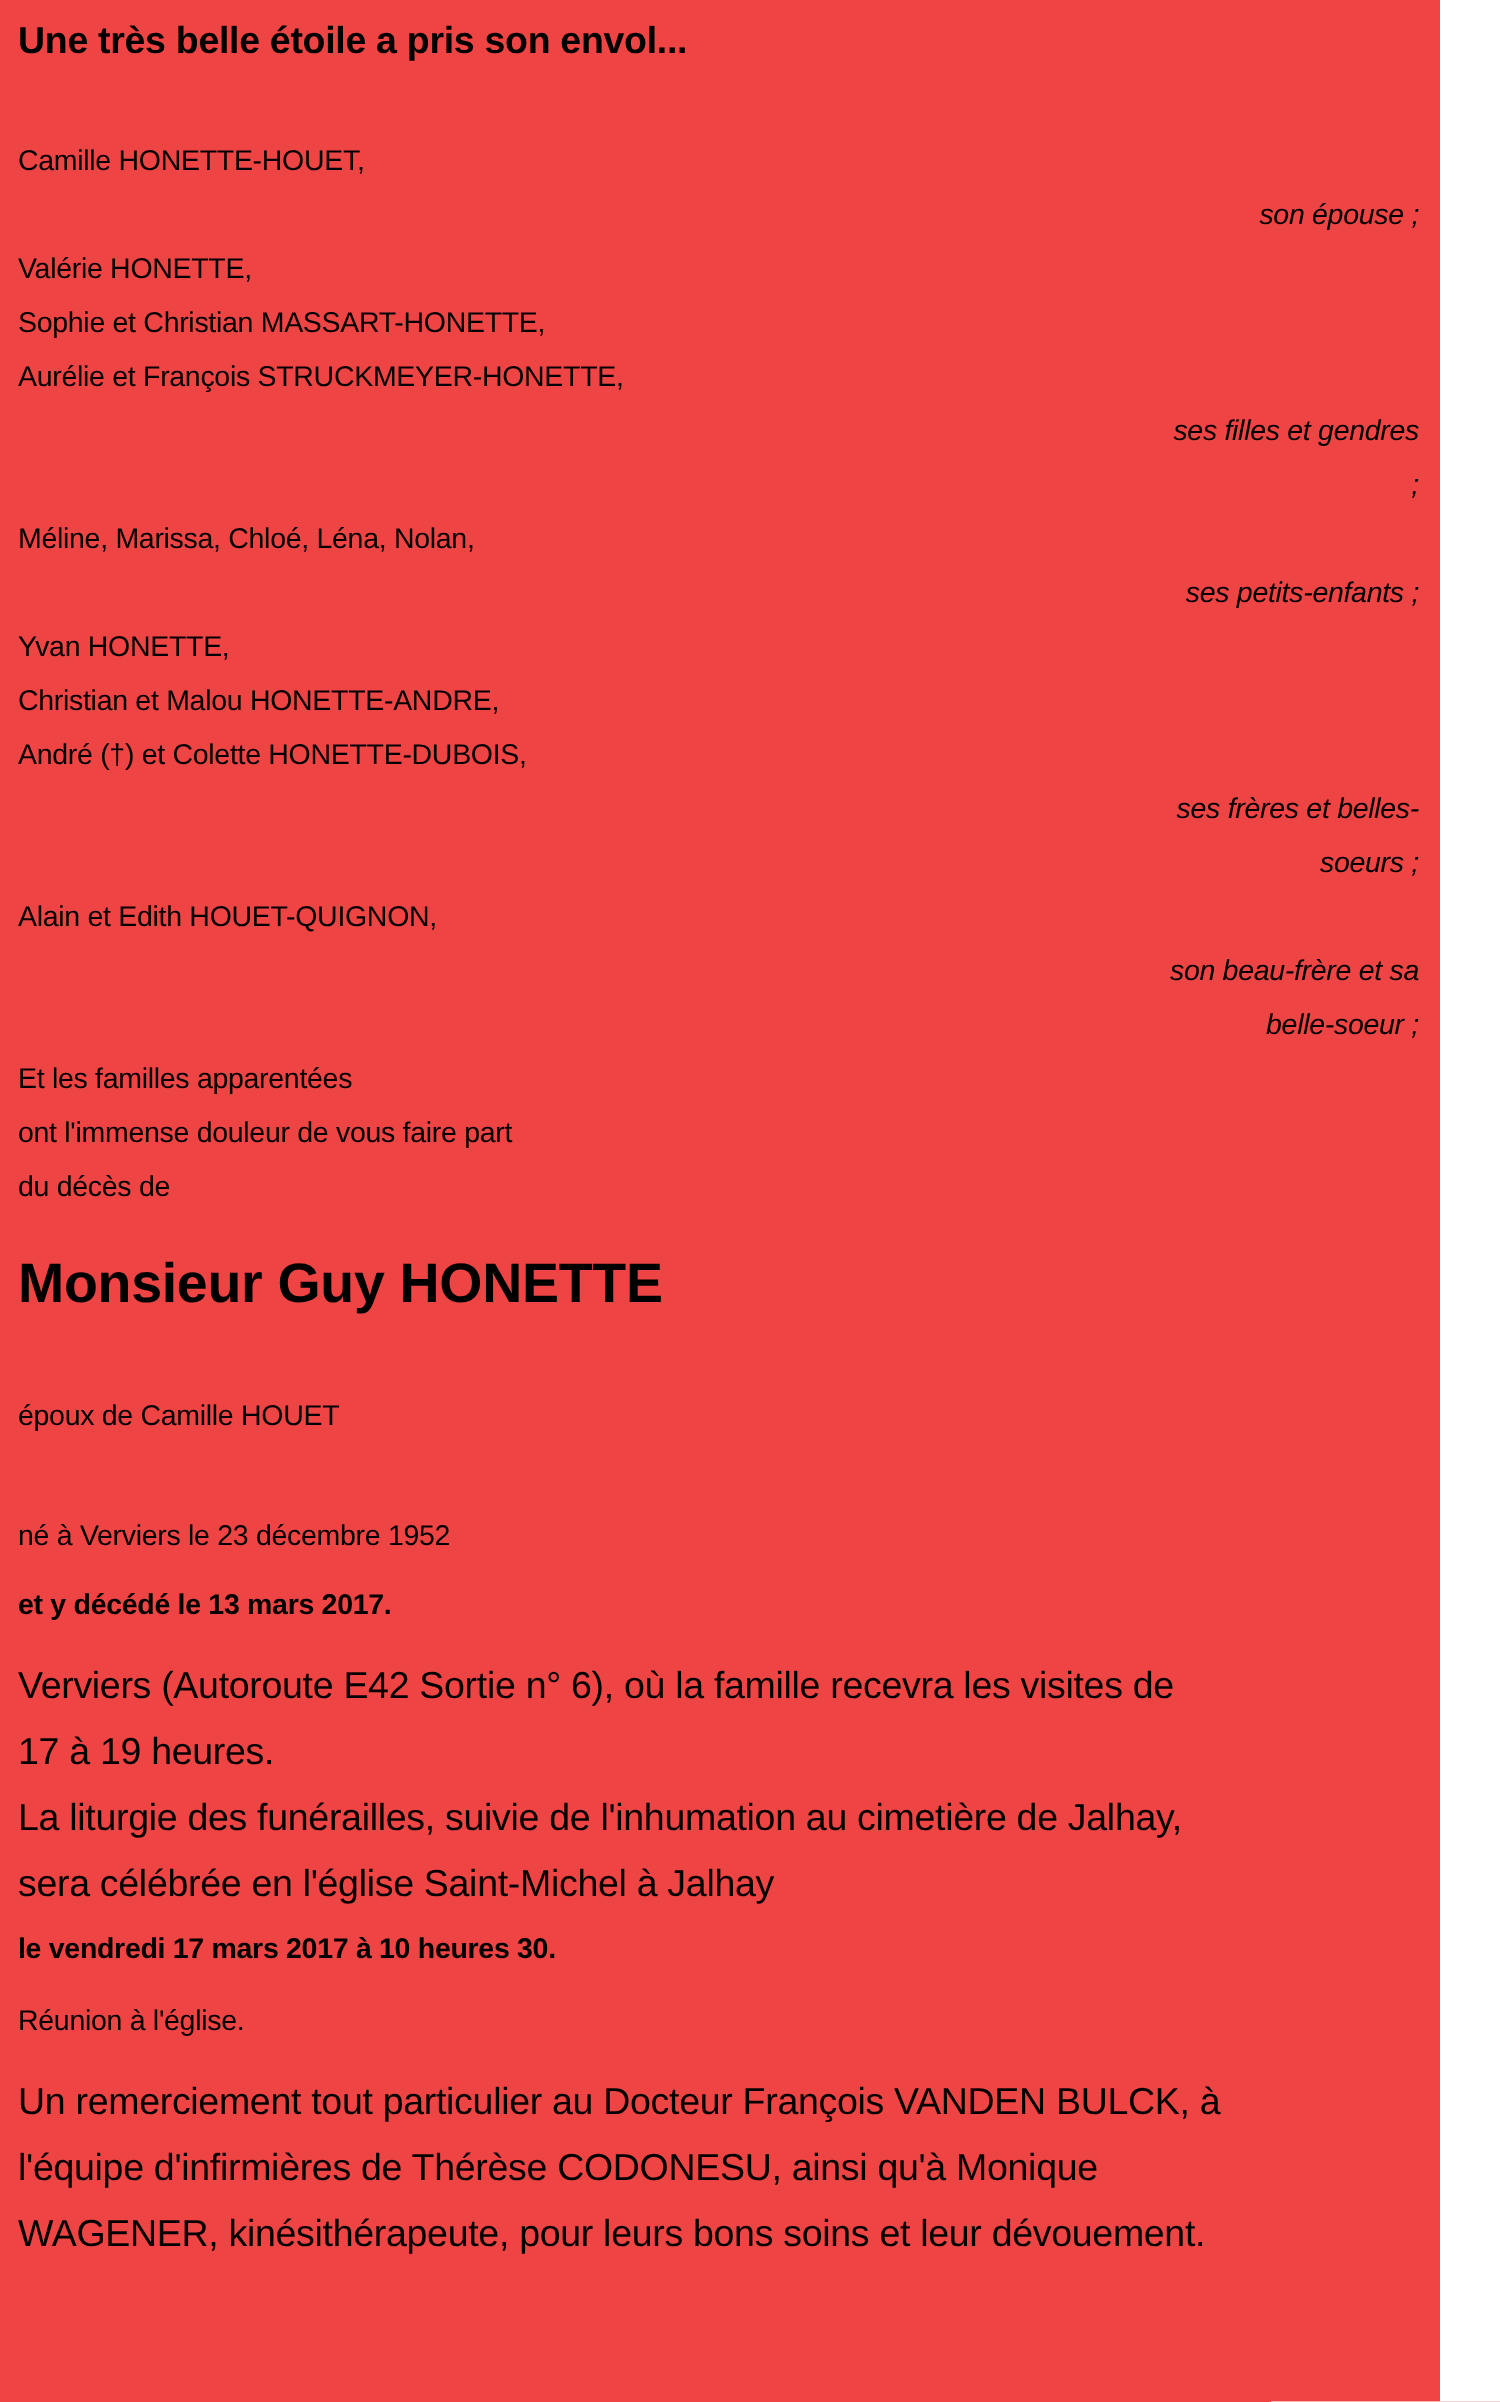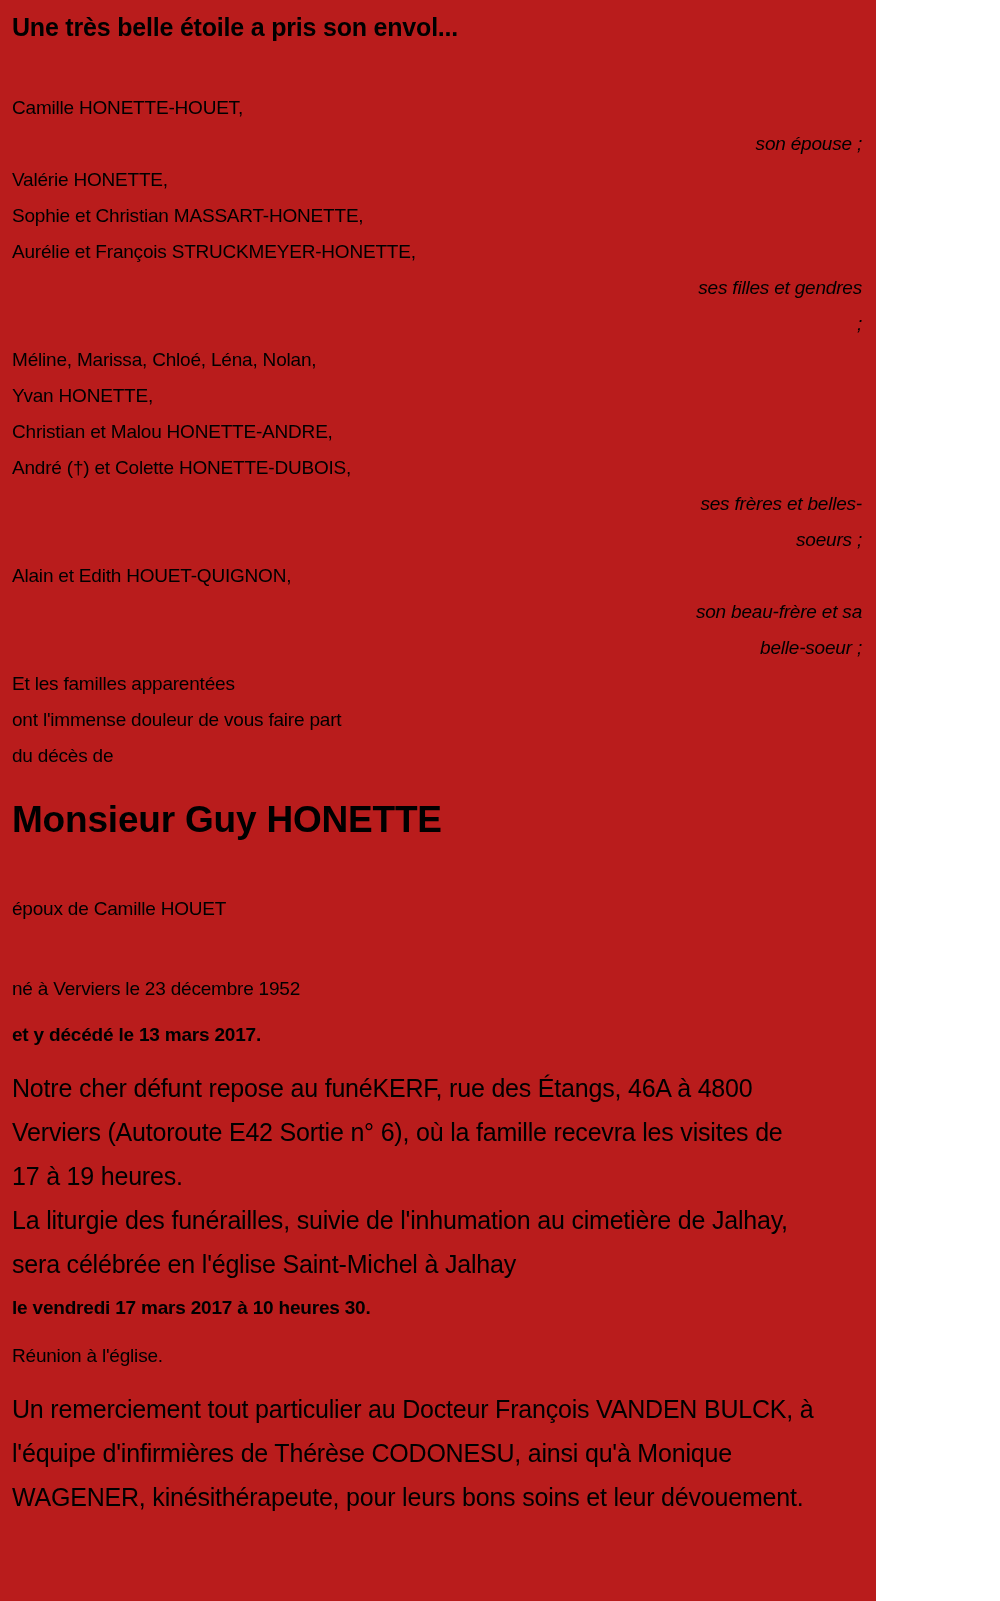--- a/index.html
+++ b/index.html
@@ -1,21 +1,21 @@
 <!DOCTYPE html>
 <html lang="fr"><head>
 <meta charset="utf-8">
 <style>
   * { margin: 0; padding: 0; box-sizing: border-box; }
   html, body { background: #ffffff; }
   .page {
     position: relative;
-    width: 876px;
+    width: 960px;
     height: 1601px;
-    background: #b91c1c;
+    background: #ef4444;
     color: #000000;
     font-family: "Liberation Sans", "DejaVu Sans", sans-serif;
     padding: 12px 14px 0 12px;
     overflow: hidden;
     letter-spacing: -0.2px;
   }
   .headline {
     font-size: 25px;
     font-weight: 700;
     line-height: 30px;
@@ -64,20 +64,21 @@
     <div class="line">Camille HONETTE-HOUET,</div>
     <div class="line rel">son épouse ;</div>
 
     <div class="line">Valérie HONETTE,</div>
     <div class="line">Sophie et Christian MASSART-HONETTE,</div>
     <div class="line">Aurélie et François STRUCKMEYER-HONETTE,</div>
     <div class="line rel">ses filles et gendres</div>
     <div class="line rel">;</div>
 
     <div class="line">Méline, Marissa, Chloé, Léna, Nolan,</div>
+    <div class="line rel">ses petits-enfants ;</div>
 
     <div class="line">Yvan HONETTE,</div>
     <div class="line">Christian et Malou HONETTE-ANDRE,</div>
     <div class="line">André (†) et Colette HONETTE-DUBOIS,</div>
     <div class="line rel">ses frères et belles-</div>
     <div class="line rel">soeurs ;</div>
 
     <div class="line">Alain et Edith HOUET-QUIGNON,</div>
     <div class="line rel">son beau-frère et sa</div>
     <div class="line rel">belle-soeur ;</div>
@@ -89,21 +90,20 @@
     <div class="line">du décès de</div>
   </section>
 
   <h2 class="deceased-name">Monsieur Guy HONETTE</h2>
 
   <div class="line spouse-line">époux de Camille HOUET</div>
   <div class="line birth-line">né à Verviers le 23 décembre 1952</div>
   <div class="line death-line">et y décédé le 13 mars 2017.</div>
 
   <div class="para repose">
-    <div class="pline">Notre cher défunt repose au funéKERF, rue des Étangs, 46A à 4800</div>
     <div class="pline">Verviers (Autoroute E42 Sortie n° 6), où la famille recevra les visites de</div>
     <div class="pline">17 à 19 heures.</div>
   </div>
 
   <div class="para liturgy">
     <div class="pline">La liturgie des funérailles, suivie de l'inhumation au cimetière de Jalhay,</div>
     <div class="pline">sera célébrée en l'église Saint-Michel à Jalhay</div>
   </div>
 
   <div class="line datetime-line">le vendredi 17 mars 2017 à 10 heures 30.</div>

